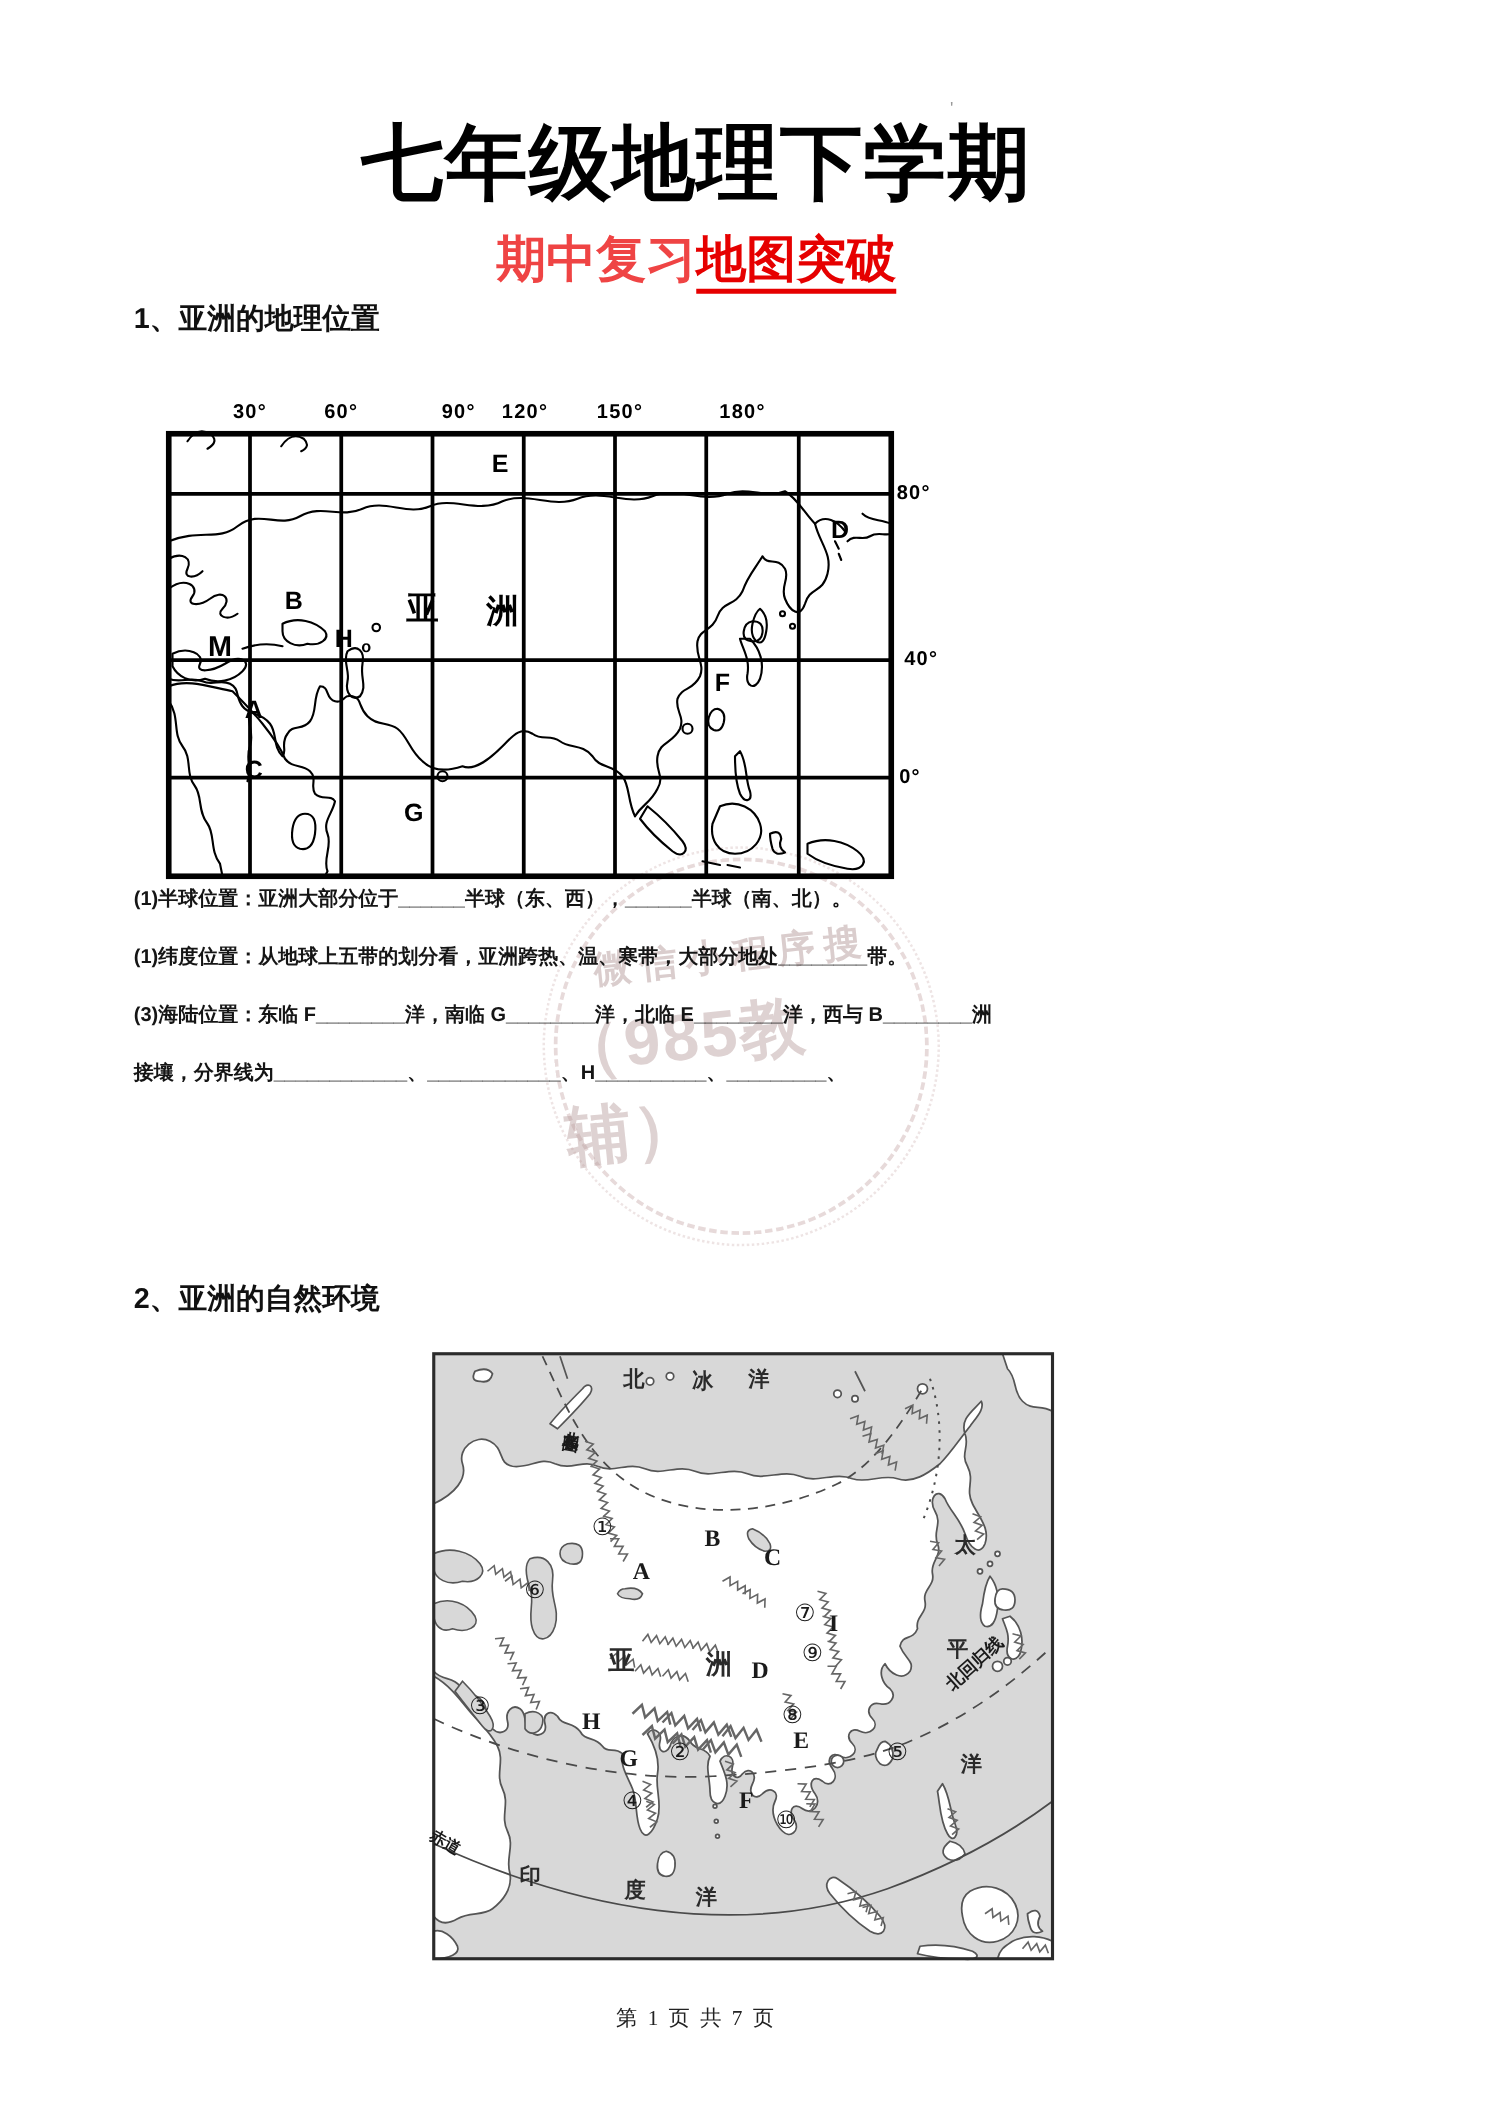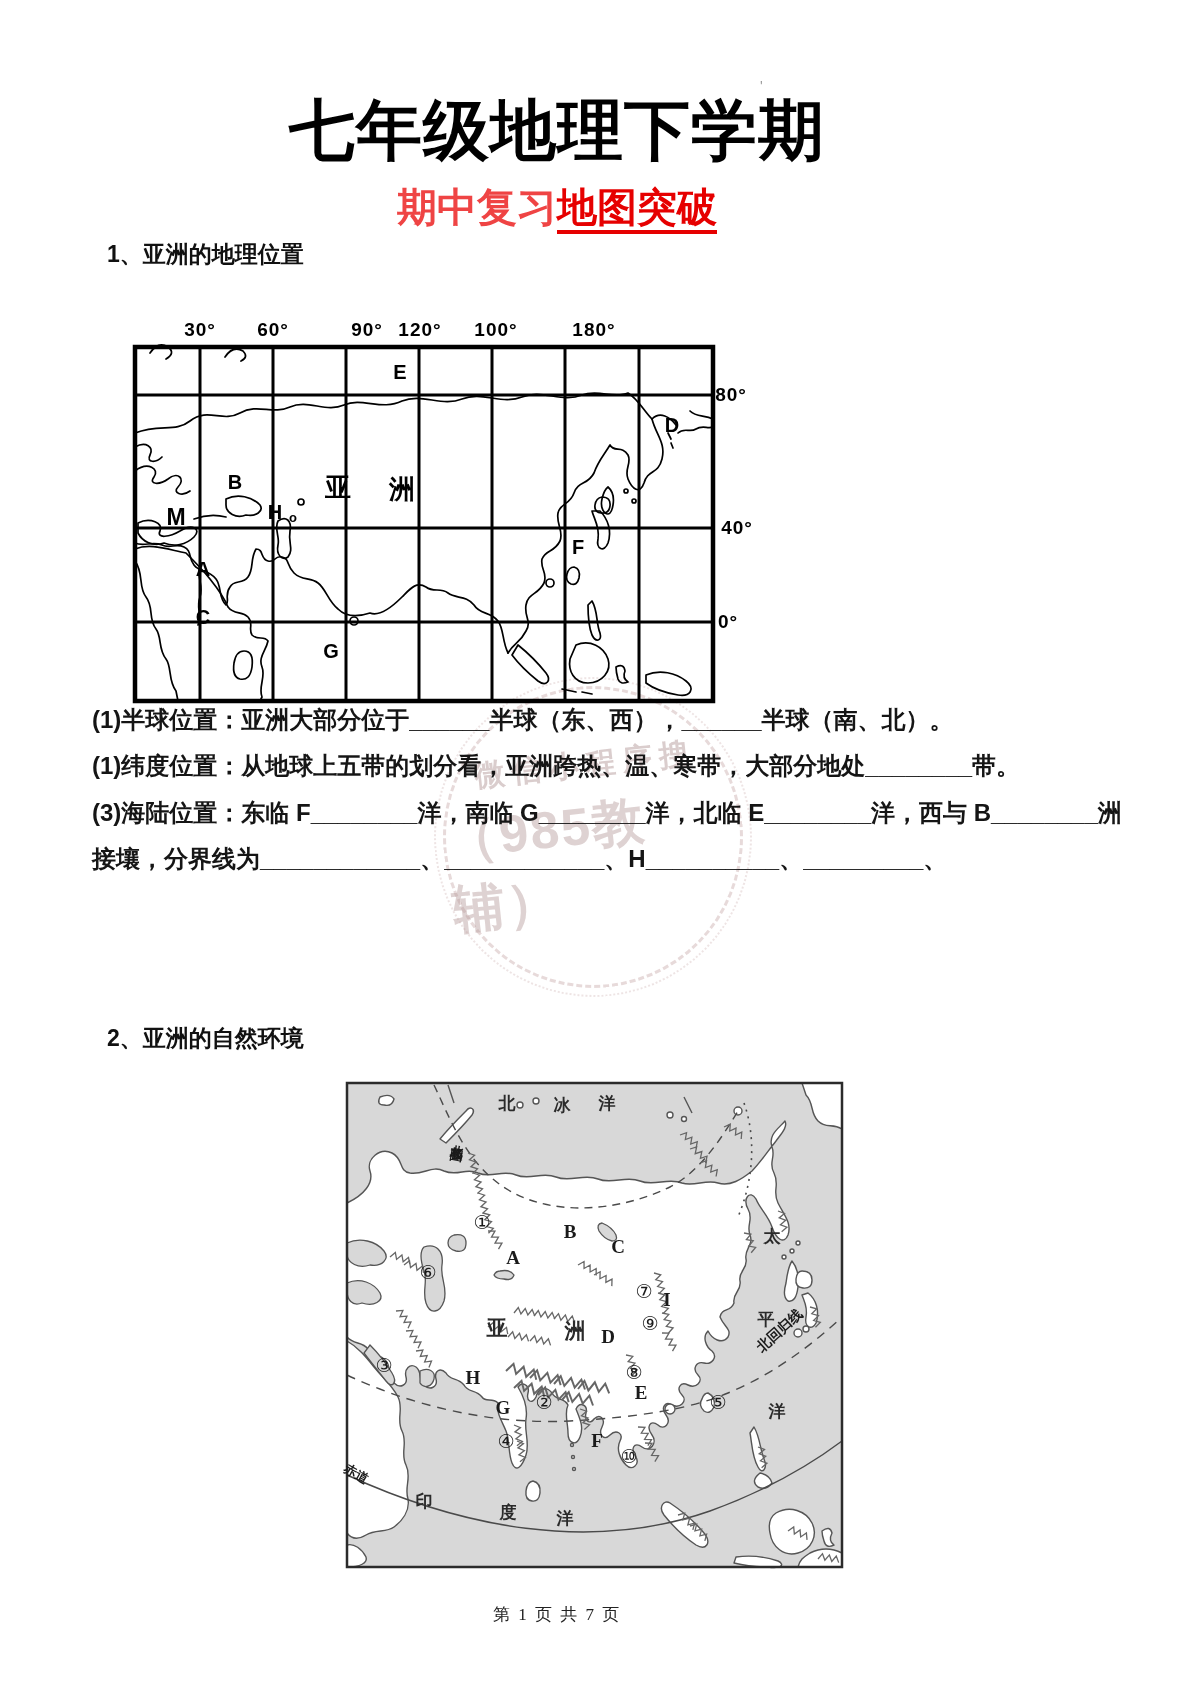--- a/index.html
+++ b/index.html
@@ -13,28 +13,28 @@
   .title{left:557px;top:86px;transform:translateX(-50%);font-size:66px;font-weight:900;
          letter-spacing:1px;white-space:nowrap;color:#000;}
   .subtitle{left:557px;top:180px;transform:translateX(-50%);font-size:40px;font-weight:800;
          white-space:nowrap;}
   .sub-blue{color:#ef4444;}
   .sub-red{color:#e60000;border-bottom:4px solid #e60000;padding-bottom:1px;}
   .stray{left:760px;top:78px;font-size:14px;color:#999;}
   .h1{left:107px;top:239px;font-size:23px;font-weight:700;white-space:nowrap;text-align:right;}
   .h2{left:107px;top:1023px;font-size:23px;font-weight:700;white-space:nowrap;}
   
-  .qblock{left:92px;top:697px;font-size:24px;font-weight:600;line-height:46.4px;
+  .qblock{left:107px;top:697px;font-size:16px;font-weight:600;line-height:46.4px;
           white-space:nowrap;color:#151515;}
   
   .map1{left:130px;top:315px;width:640px;height:390px;}
   .map2{left:340px;top:1075px;width:515px;height:500px;}
   .map1 svg,.map2 svg{position:absolute;left:0;top:0;}
   .m1lab{position:absolute;font-weight:700;font-size:20px;color:#000;white-space:nowrap;}
-  .m1lab.deg{font-size:19px;letter-spacing:1px;}
+  .m1lab.deg{font-size:16px;letter-spacing:1px;}
   .m2lab{position:absolute;font-family:"Liberation Serif","DejaVu Serif",serif;
          font-weight:700;font-size:19px;color:#1a1a1a;white-space:nowrap;}
   .m2lab.oc{font-size:17px;color:#2a2a2a;}
   .m2lab.num{font-family:"DejaVu Sans",sans-serif;font-size:19px;font-weight:400;}
   .m2lab.vert{writing-mode:vertical-rl;letter-spacing:2px;}
   
   .stamp{left:443px;top:686px;width:294px;height:296px;border-radius:50%;
          border:3px dashed rgba(192,158,158,.38);outline:2px dotted rgba(192,158,158,.28);
          outline-offset:7px;display:flex;flex-direction:column;align-items:center;
          justify-content:center;transform:rotate(-6deg);pointer-events:none;}
@@ -107,21 +107,21 @@
       <circle cx="224" cy="306" r="4"></circle>
       <circle cx="496" cy="176" r="2"></circle>
         <circle cx="504" cy="186" r="2"></circle>
     </g>
   </svg>
   <div>
       <span class="m1lab deg" style="left: 70px; top: 15px; transform: translate(-50%, -50%);">30°</span>
       <span class="m1lab deg" style="left: 143px; top: 15px; transform: translate(-50%, -50%);">60°</span>
       <span class="m1lab deg" style="left: 216px; top: 15px; transform: translate(-50%, -50%); margin-left: 21px;">90°</span>
       <span class="m1lab deg" style="left: 290px; top: 15px; transform: translate(-50%, -50%);">120°</span>
-      <span class="m1lab deg" style="left: 366px; top: 15px; transform: translate(-50%, -50%);">100°</span>
+      <span class="m1lab deg" style="left: 366px; top: 15px; transform: translate(-50%, -50%);">150°</span>
       <span class="m1lab deg" style="left: 464px; top: 15px; transform: translate(-50%, -50%);">180°</span>
       <span class="m1lab deg" style="left: 601px; top: 80px; transform: translate(-50%, -50%);">80°</span>
       <span class="m1lab deg" style="left: 607px; top: 213px; transform: translate(-50%, -50%);">40°</span>
       <span class="m1lab deg" style="left: 598px; top: 307px; transform: translate(-50%, -50%);">0°</span>
       <span class="m1lab" style="left: 270px; top: 57px; transform: translate(-50%, -50%);">E</span>
       <span class="m1lab" style="left: 542px; top: 110px; transform: translate(-50%, -50%);">D</span>
       <span class="m1lab" style="left: 105px; top: 167px; transform: translate(-50%, -50%);">B</span>
       <span class="m1lab" style="left: 208px; top: 172px; font-size: 26px; transform: translate(-50%, -50%);">亚</span>
       <span class="m1lab" style="left: 272px; top: 174px; font-size: 26px; transform: translate(-50%, -50%);">洲</span>
       <span class="m1lab" style="left: 46px; top: 202px; font-size: 23px; transform: translate(-50%, -50%);">M</span>

